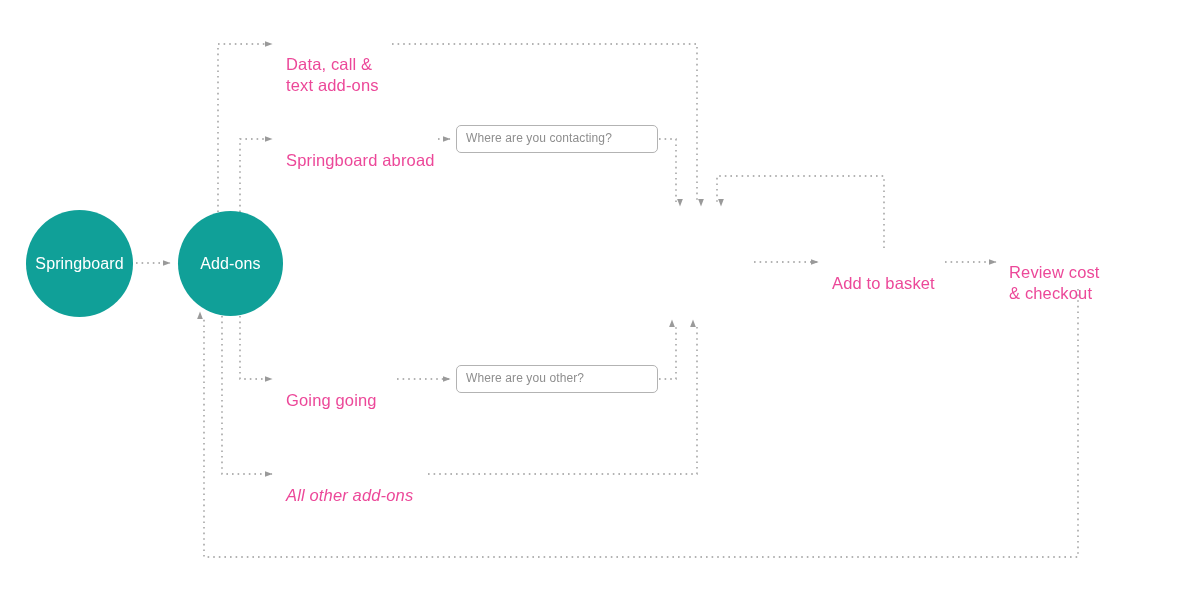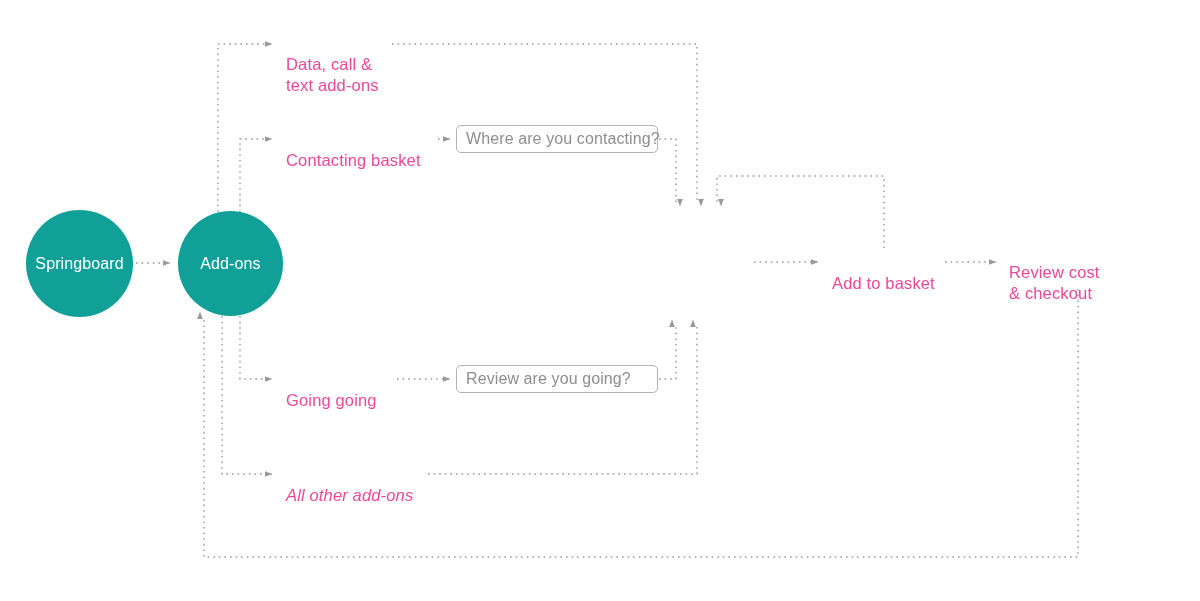--- a/index.html
+++ b/index.html
@@ -52,21 +52,21 @@
     white-space: pre-line;
     letter-spacing: 0.15px;
   }
   .prompt-box {
     position: absolute;
     box-sizing: border-box;
     border: 1px solid #b3b3b3;
     border-radius: 5px;
     background: #ffffff;
     color: #8e8e8e;
-    font-size: 16px;
+    font-size: 12px;
     line-height: 25px;
     padding: 0 9px;
     white-space: nowrap;
     letter-spacing: 0.1px;
   }
 </style>
 </head>
 <body>
 
 <div id="canvas">
@@ -126,21 +126,21 @@
     <span class="circle-label">Add-ons</span>
   </div>
 
 
   <div class="step-label" style="left:286px; top:33px;">
     <span>Data, call &amp;
 text add-ons</span>
   </div>
 
   <div class="step-label" style="left:286px; top:129px;">
-    <span>Contacting basket</span>
+    <span>Springboard abroad</span>
   </div>
 
   <div class="step-label" style="left:286px; top:369px;">
     <span>Going going</span>
   </div>
 
   <div class="step-label" style="left:286px; top:464px;font-style:italic;">
     <span>All other add-ons</span>
   </div>
 
@@ -151,16 +151,16 @@
   <div class="step-label" style="left:1009px; top:241px;">
     <span>Review cost
 &amp; checkout</span>
   </div>
 
   <div class="prompt-box" style="left:456px; top:125px; width:202px; height:28px;">
     <span>Where are you contacting?</span>
   </div>
 
   <div class="prompt-box" style="left:456px; top:365px; width:202px; height:28px;">
-    <span>Review are you going?</span>
+    <span>Where are you other?</span>
   </div>
 
 </div>
 
 </body></html>

